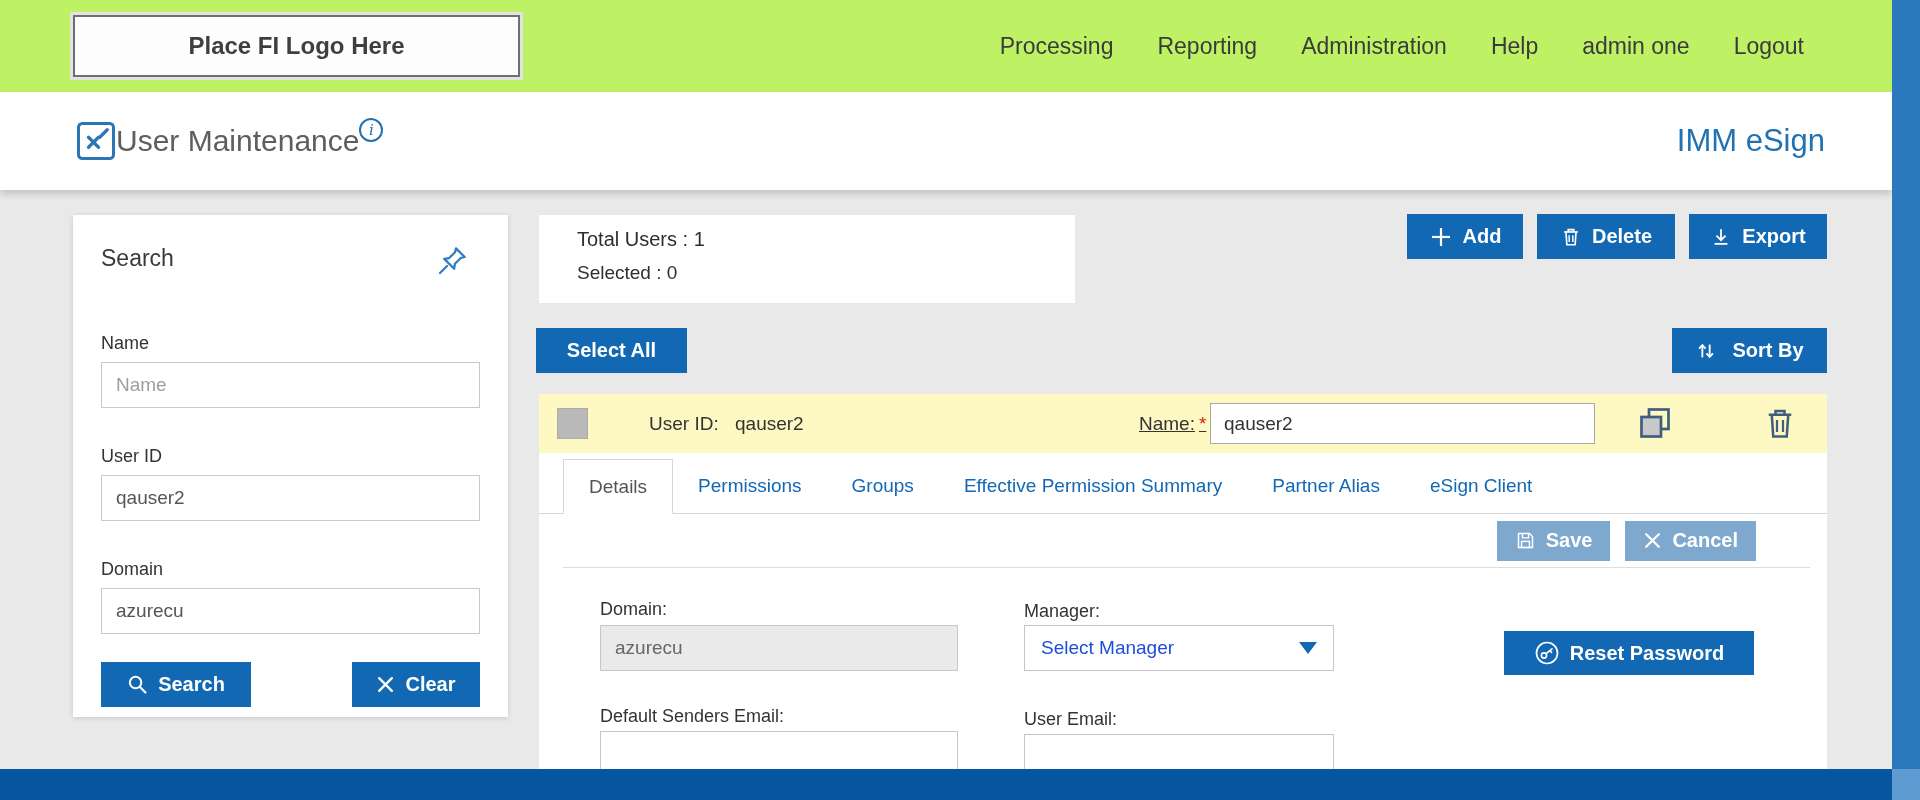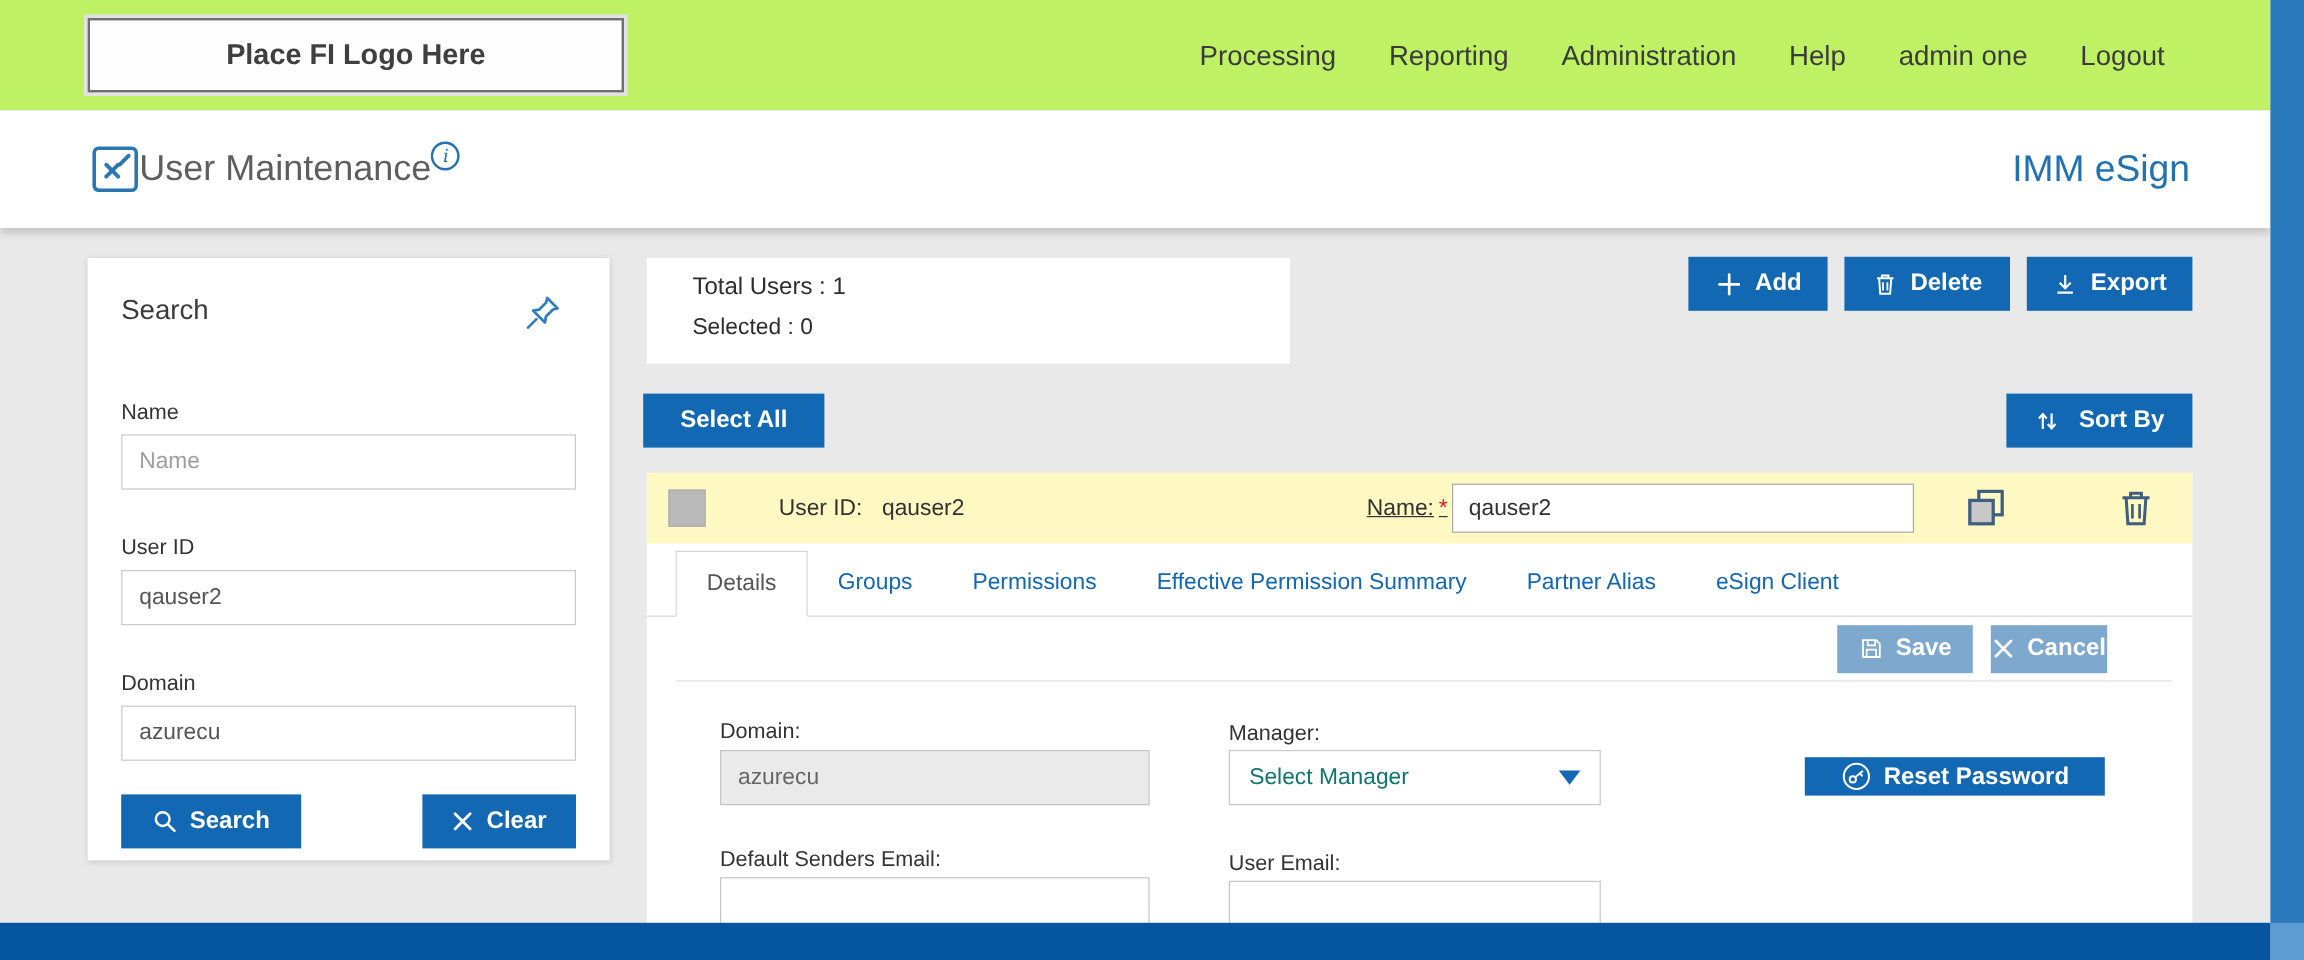--- a/index.html
+++ b/index.html
@@ -82,40 +82,40 @@
   .tab-row { height:61px; display:flex; align-items:flex-end; padding-left:24px; border-bottom:1px solid #d6d6d6; }
   .tab { height:55px; display:flex; align-items:center; font-size:19px; color:#1268b3; cursor:pointer;
          padding:0 25px; white-space:nowrap; }
   .tab.active { color:#555; background:#fff; border:1px solid #d6d6d6; border-bottom:1px solid #fff;
                 margin-bottom:-1px; }
 
   
   .action-row { margin:0 17px 0 24px; height:54px; border-bottom:1px solid #dddddd;
                 display:flex; align-items:center; justify-content:flex-end; gap:15px; padding-right:54px; }
   .btn-save { height:40px; padding:0 18px; }
-  .btn-cancel { height:40px; padding:0 1px; }
+  .btn-cancel { height:40px; padding:0 18px; }
 
   
   .form-area { position:relative; }
   .flabel { position:absolute; font-size:18px; color:#333; }
   .lbl-domain { left:61px; top:31px; }
   .lbl-manager { left:485px; top:33px; }
   .lbl-dse { left:61px; top:138px; }
   .lbl-uemail { left:485px; top:141px; }
   .finput { position:absolute; height:46px; border:1px solid #c6c6c6; font-size:19px; color:#555;
             padding:0 14px; background:#fff; font-family:"Liberation Sans", sans-serif; }
   .inp-domain { left:61px; top:57px; width:358px; background:#eaeaea; color:#666; }
   .inp-dse { left:61px; top:163px; width:358px; }
   .inp-uemail { left:485px; top:166px; width:310px; }
   .select-box { position:absolute; left:485px; top:57px; width:310px; height:46px; border:1px solid #c6c6c6;
                 background:#fff; display:flex; align-items:center; padding:0 16px; cursor:pointer; }
-  .select-text { font-size:19px; color:#0f766e; flex:1; }
+  .select-text { font-size:19px; color:#1d4ed8; flex:1; }
   .caret { width:0; height:0; border-left:9px solid transparent; border-right:9px solid transparent;
            border-top:12px solid #1268b3; }
-  .btn-reset { position:absolute; left:965px; top:63px; width:250px; height:32px; }
+  .btn-reset { position:absolute; left:965px; top:63px; width:250px; height:44px; }
 
   
   .footer { position:absolute; left:0; top:769px; width:1892px; height:31px; background:#05559f; z-index:4; }
   .scroll-strip { position:absolute; right:0; top:0; width:28px; height:800px; background:#2a79bd; z-index:5; }
   .scroll-thumb { position:absolute; right:0; bottom:0; width:28px; height:31px; background:#5d9bd0; cursor:pointer; }
 </style>
 </head>
 <body>
 
 <div id="page">
@@ -246,22 +246,22 @@
         <path d="M9 6.5 V4 h6 v2.5" fill="none" stroke="#3f5e80" stroke-width="1.7"></path>
         <line x1="4.5" y1="6.5" x2="19.5" y2="6.5" stroke="#3f5e80" stroke-width="1.7"></line>
         <path d="M6.5 6.5 l1 14.5 h9 l1 -14.5" fill="none" stroke="#3f5e80" stroke-width="1.7"></path>
         <line x1="10" y1="10" x2="10" y2="18" stroke="#3f5e80" stroke-width="1.5"></line>
         <line x1="14" y1="10" x2="14" y2="18" stroke="#3f5e80" stroke-width="1.5"></line>
       </svg>
     </div>
 
     <div class="tab-row">
       <div class="tab active">Details</div>
+      <div class="tab">Permissions</div>
       <div class="tab">Groups</div>
-      <div class="tab">Permissions</div>
       <div class="tab">Effective Permission Summary</div>
       <div class="tab">Partner Alias</div>
       <div class="tab">eSign Client</div>
     </div>
 
     <div class="action-row">
       <button class="btn btn-muted btn-save">
         <svg width="21" height="21" viewBox="0 0 24 24">
           <path d="M4 4 h12.5 L20 7.5 V20 H4 Z" fill="none" stroke="#fff" stroke-width="1.7"></path>
           <path d="M8.5 4 v5 h7 v-5" fill="none" stroke="#fff" stroke-width="1.6"></path>

